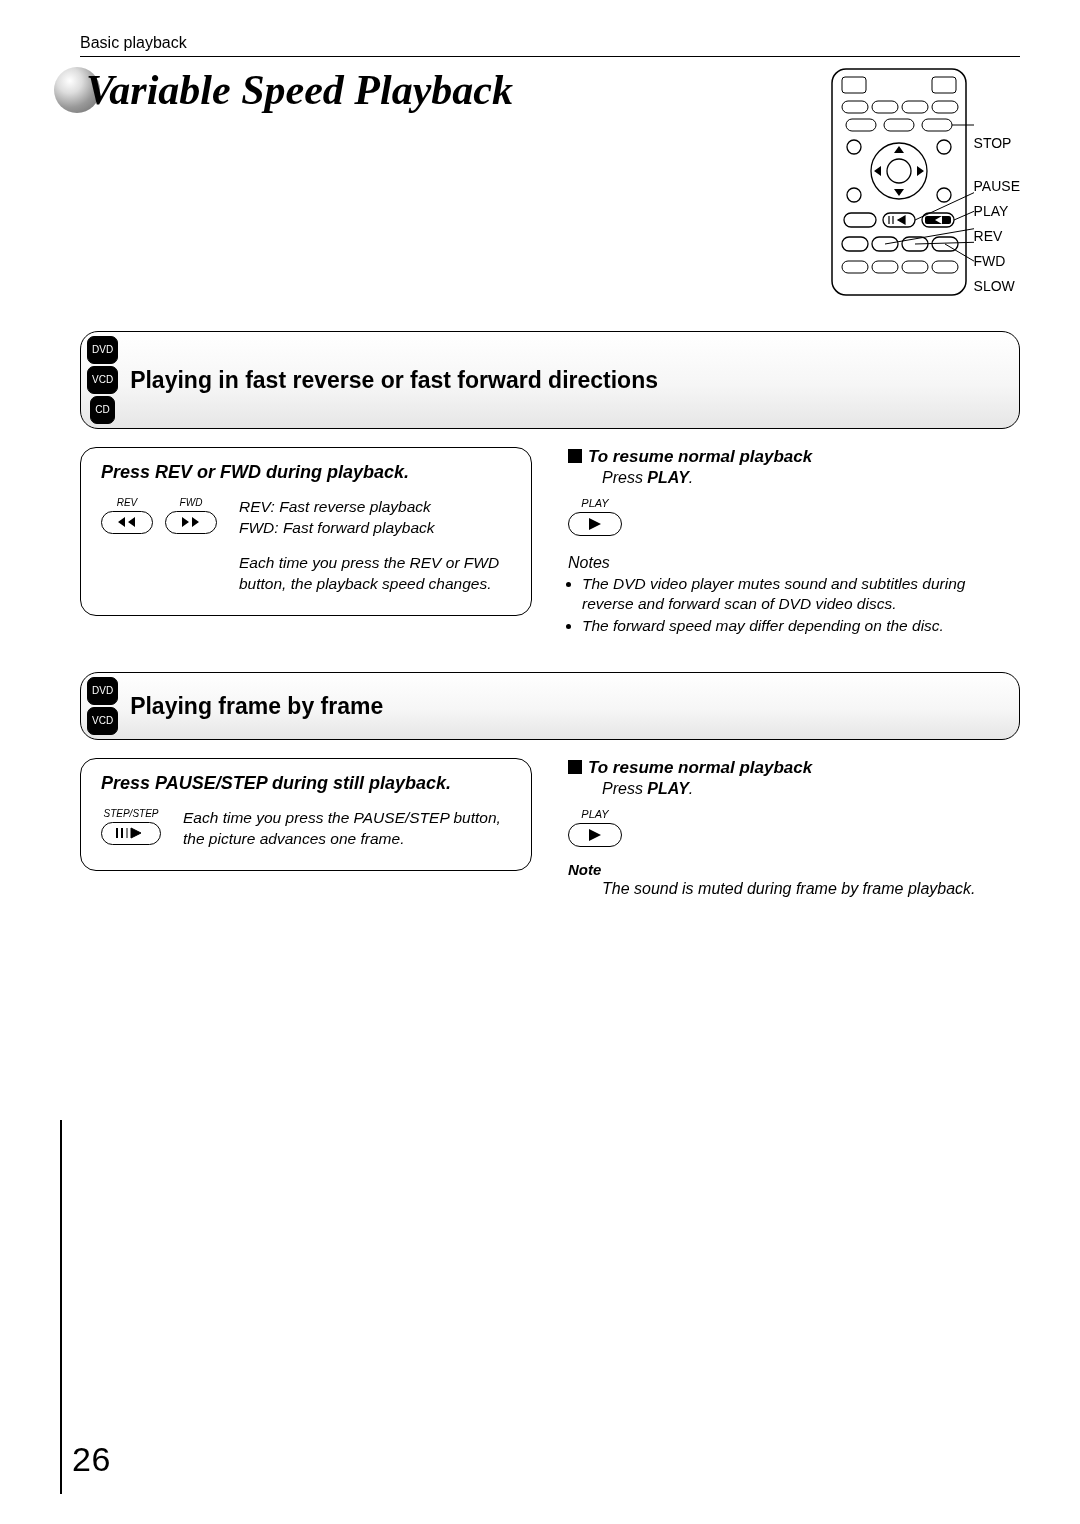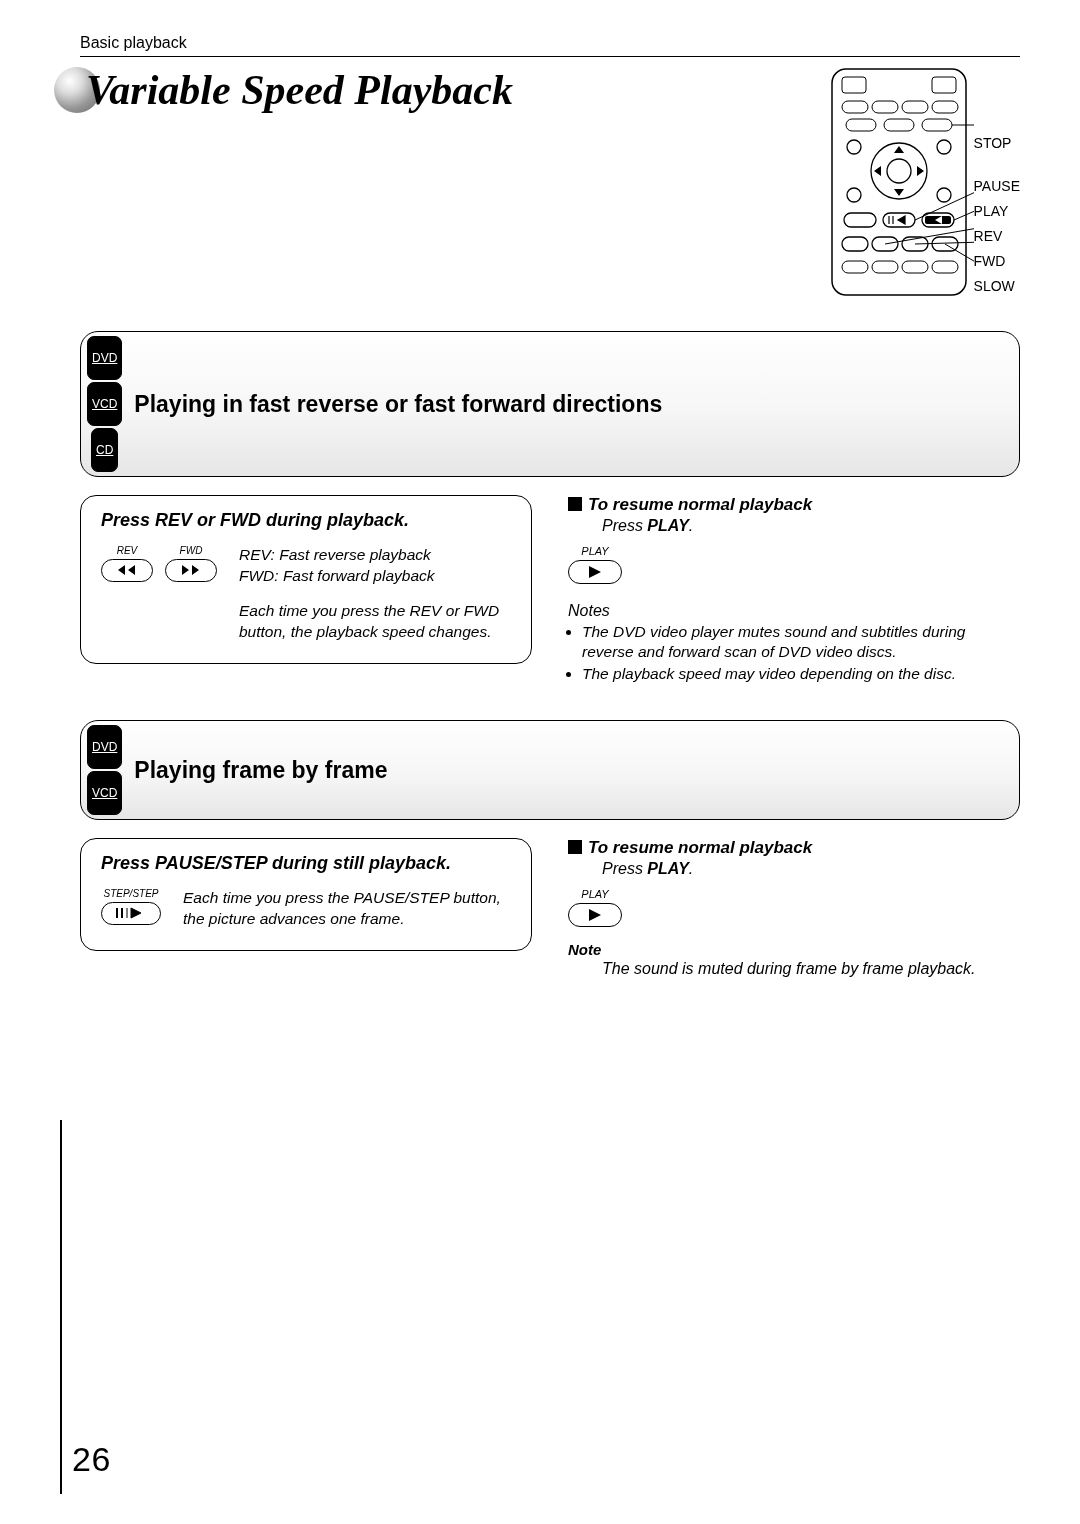--- a/index.html
+++ b/index.html
@@ -13,21 +13,21 @@
   .title .sp { width:46px; height:46px; border-radius:50%; background:radial-gradient(circle at 34% 30%, #fff 0%, #ddd 28%, #999 60%, #666 100%); display:inline-block; margin-right:-14px; margin-left:-26px; flex:0 0 auto; }
   .title .txt { position:relative; z-index:1; }
   .intro { font-size:16px; line-height:1.35; margin-top:12px; max-width:630px; }
   .remote-block { display:flex; align-items:flex-end; }
   .remote-labels { font-size:14px; line-height:1.5; margin-top:62px; }
   .remote-labels div { white-space:nowrap; }
   
   .section { margin-top:34px; }
   .section-bar { display:flex; align-items:center; gap:12px; border:1.5px solid #000; border-radius:18px; padding:4px 14px 4px 6px; background:linear-gradient(180deg,#fff 0%,#f6f6f6 55%,#e6e6e6 100%); }
   .media-badges { display:flex; flex-direction:column; gap:2px; align-items:center; }
-  .badge { font-size:12px; padding:16px 4px; border:1px solid #000; border-radius:7px; background:#000; color:#fff; line-height:10px;text-decoration:underline; }
+  .badge { font-size:10px; padding:8px 4px; border:1px solid #000; border-radius:7px; background:#000; color:#fff; line-height:10px; }
   .section-title { font-size:23px; font-weight:700; }
   .columns { display:flex; gap:36px; margin-top:18px;font-style:italic; }
   .col { flex:1 1 50%; }
   .boxed { border:1.5px solid #000; border-radius:16px; padding:14px 20px 20px 20px; }
   .step-title { font-size:18px; font-weight:700; margin-bottom:14px; }
   .step-inner { display:flex; gap:22px; align-items:flex-start; }
   .keycap { border:1.5px solid #000; border-radius:14px; padding:2px 12px; font-size:15px; letter-spacing:.5px; text-align:center; }
   .keycap-label { font-size:10px; text-align:center; margin-bottom:3px; }
   .step-text { font-size:15.5px; line-height:1.35; }
   .step-text .gap { height:14px; }
@@ -176,21 +176,21 @@
         <div style="height:8px"></div>
         <div class="playcap">
           <div class="label">PLAY</div>
           <span class="btn"><svg width="20" height="14">
                 <path d="M4 1 L16 7 L4 13 Z" fill="#000"></path>
               </svg></span>
         </div>
         <div class="notes-h">Notes</div>
         <ul class="bullets">
           <li>The DVD video player mutes sound and subtitles during reverse and forward scan of DVD video discs.</li>
-          <li>The playback speed may video depending on the disc.</li>
+          <li>The forward speed may differ depending on the disc.</li>
         </ul>
       </div>
     </div>
   </div>
 
   <div class="section">
     <div class="section-bar">
       <div class="media-badges">
         <span class="badge">DVD</span>
         <span class="badge">VCD</span>

